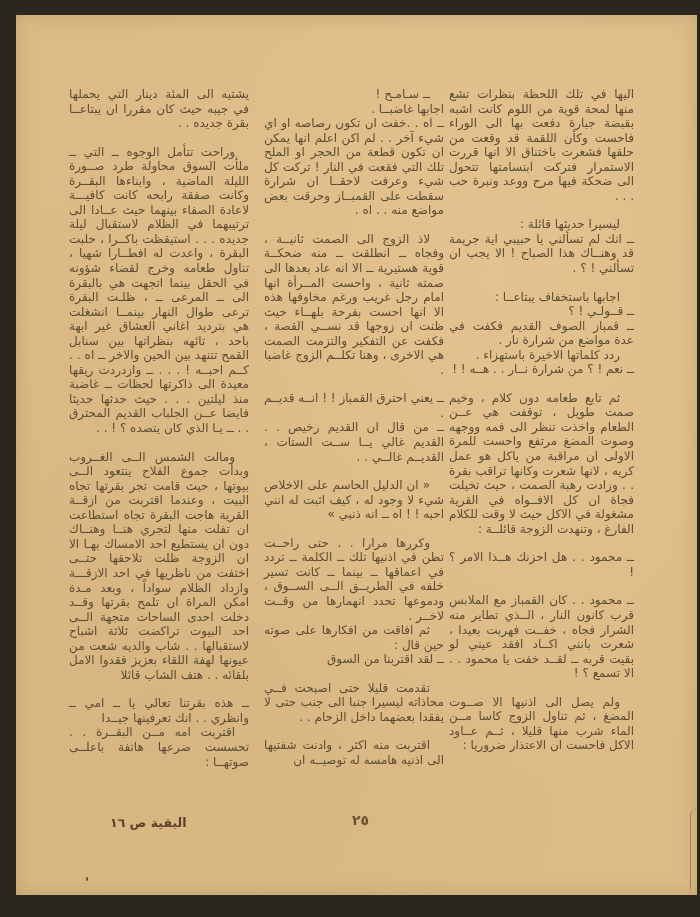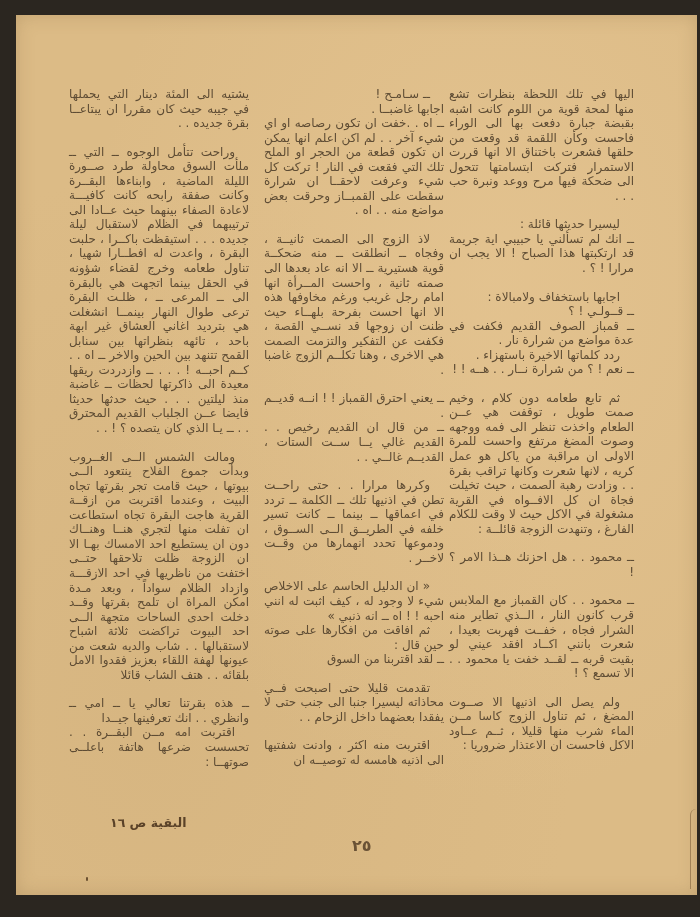--- a/index.html
+++ b/index.html
@@ -36,22 +36,22 @@
       color: #5e4c34;
       letter-spacing: 0.1px;
     }
     .col.c1 { left: 433px; width: 185px; }
     .col.c2 { left: 248px; width: 180px; }
     .col.c3 { left: 53px;  width: 180px; }
     .col p { margin: 0; }
     .col p.gap { margin-top: 14px; }
     .col p.indent { text-indent: 14px; }
     .page-number {
-      position: absolute; left: 336px; top: 821px;
-      font-size: 16px; font-weight: bold; color: #6a5235;
+      position: absolute; left: 336px; top: 797px;
+      font-size: 14px; font-weight: bold; color: #6a5235;
       direction: rtl;
     }
     .continued {
       position: absolute; left: 94px; top: 800px;
       font-size: 12.5px; font-weight: bold; color: #5a4228;
       direction: rtl;
       text-align: right;
     }
     .speck {
       position: absolute; left: 70px; top: 862px;
@@ -60,41 +60,41 @@
   </style>
 </head>
 <body>
 
 <div class="paper">
   <div class="fold"></div>
 
   <div class="col c1">
     <p>اليها في تلك اللحظة بنظرات تشع منها لمحة قوية من اللوم كانت اشبه بقبضة جبارة دفعت بها الى الوراء فاحست وكأن اللقمة قد وقعت من حلقها فشعرت باختناق الا انها قررت الاستمرار فتركت ابتسامتها تتحول الى ضحكة فيها مرح ووعد ونبرة حب . . .</p>
     <p class="gap indent">ليسيرا حديثها قائلة :</p>
-    <p>ــ انك لم تسألني يا حبيبي اية جريمة قد ارتكبتها هذا الصباح ! الا يجب ان مرارا ! ؟ .</p>
-    <p class="gap indent">اجابها باستخفاف ولامبالاة :</p>
+    <p>ــ انك لم تسألني يا حبيبي اية جريمة قد وهنــاك هذا الصباح ! الا يجب ان تسألني ! ؟ .</p>
+    <p class="gap indent">اجابها باستخفاف يبتاعــا :</p>
     <p>ــ قــولـي ! ؟</p>
     <p>ــ قمباز الصوف القديم فكفت في عدة مواضع من شرارة نار .</p>
     <p class="indent">ردد كلماتها الاخيرة باستهزاء .</p>
     <p>ــ نعم ! ؟ من شرارة نــار . . هــه ! !</p>
     <p class="gap indent">ثم تابع طعامه دون كلام ، وخيم صمت طويل ، توقفت هي عــن الطعام واخذت تنظر الى فمه ووجهه وصوت المضغ مرتفع واحست للمرة الاولى ان مراقبة من ياكل هو عمل كريه ، لانها شعرت وكانها تراقب بقرة . . وزادت رهبة الصمت ، حيث تخيلت فجاة ان كل الافــواه في القرية مشغولة في الاكل حيث لا وقت للكلام الفارغ ، وتنهدت الزوجة قائلــة :</p>
     <p class="gap">ــ محمود . . هل احزنك هــذا الامر ؟ !</p>
     <p class="gap">ــ محمود . . كان القمباز مع الملابس قرب كانون النار ، الــذي تطاير منه الشرار فجاه ، خفــت فهربت بعيدا ، شعرت بانني اكــاد افقد عيني لو بقيت قربه ــ لقــد خفت يا محمود . . الا تسمع ؟ !</p>
     <p class="gap indent">ولم يصل الى اذنيها الا صــوت المضغ ، ثم تناول الزوج كاسا مــن الماء شرب منها قليلا ، ثــم عــاود الاكل فاحست ان الاعتذار ضروريا :</p>
   </div>
 
   <div class="col c2">
     <p class="indent">ــ سـامـح !</p>
     <p>اجابها غاضبــا .</p>
     <p>ــ اه . .خفت ان تكون رصاصه او اي شيء آخر . . لم اكن اعلم انها يمكن ان تكون قطعة من الحجر او الملح تلك التي فقعت في النار ! تركت كل شيء وعرفت لاحقــا ان شرارة سقطت على القمبــاز وحرقت بعض مواضع منه . . اه .</p>
     <p class="gap indent">لاذ الزوج الى الصمت ثانيــة ، وفجاه ــ انطلقت ــ منه ضحكــة قوية هستيرية ــ الا انه عاد بعدها الى صمته ثانية ، واحست المــرأة انها امام رجل غريب ورغم مخاوفها هذه الا انها احست بفرحة بلهــاء حيث ظنت ان زوجها قد نســي القصة ، فكفت عن التفكير والتزمت الصمت هي الاخرى ، وهنا تكلــم الزوج غاضبا .</p>
     <p class="gap">ــ يعني احترق القمباز ! ! انــه قديــم .</p>
     <p>ــ من قال ان القديم رخيص . . القديم غالي يــا ســت الستات ، القديــم غالــي . .</p>
+    <p class="gap indent">« ان الدليل الحاسم على الاخلاص شيء لا وجود له ، كيف اثبت له انني احبه ! ! اه ــ انه ذنبي »</p>
     <p class="gap indent">وكررها مرارا . . حتى راحــت تطن في اذنيها تلك ــ الكلمة ــ تردد في اعماقها ــ بينما ــ كانت تسير خلفه في الطريــق الــى الســوق ، ودموعها تحدد انهمارها من وقــت لاخــر .</p>
-    <p class="gap indent">« ان الدليل الحاسم على الاخلاص شيء لا وجود له ، كيف اثبت له انني احبه ! ! اه ــ انه ذنبي »</p>
     <p class="indent">ثم افاقت من افكارها على صوته حين قال :</p>
     <p>ــ لقد اقتربنا من السوق</p>
     <p class="gap indent">تقدمت قليلا حتى اصبحت فــي محاذاته ليسيرا جنبا الى جنب حتى لا يفقدا بعضهما داخل الزحام . .</p>
     <p class="gap indent">اقتربت منه اكثر ، وادنت شفتيها الى اذنيه هامسه له توصيــه ان</p>
   </div>
 
   <div class="col c3">
     <p>يشتيه الى المئة دينار التي يحملها في جيبه حيث كان مقررا ان يبتاعــا بقرة جديده . .</p>
     <p class="gap indent">وراحت تتأمل الوجوه ــ التي ــ ملأت السوق محاولة طرد صــورة الليلة الماضية ، وابناءها البقــرة وكانت صفقة رابحه كانت كافيـــة لاعادة الصفاء بينهما حيث عــادا الى ترتيبهما في الظلام لاستقبال ليلة جديده . . . استيقظت باكــرا ، حلبت البقرة ، واعدت له افطــارا شهيا ، تناول طعامه وخرج لقضاء شؤونه في الحقل بينما اتجهت هي بالبقرة الى ــ المرعى ــ ، ظلـت البقرة ترعى طوال النهار بينمــا انشغلت هي بترديد اغاني العشاق غير ابهة باحد ، تائهه بنظراتها بين سنابل القمح تتنهد بين الحين والاخر ــ اه . . كــم احبــه ! . . . ــ وازدردت ريقها معيدة الى ذاكرتها لحظات ــ غاضبة منذ ليلتين . . . حيث حدثها حديثا فايضا عــن الجلباب القديم المحترق . . ــ يـا الذي كان يتصده ؟ ! . .</p>
     <p class="gap indent">ومالت الشمس الــى الغــروب وبدأت جموع الفلاح ينتعود الــى بيوتها ، حيث قامت تجر بقرتها تجاه البيت ، وعندما اقتربت من ازقــة القرية هاجت البقرة تجاه استطاعت ان تفلت منها لتجري هنــا وهنــاك دون ان يستطيع احد الامساك بهـا الا ان الزوجة ظلت تلاحقها حتــى اختفت من ناظريها في احد الازقـــة وازداد الظلام سواداً ، وبعد مـدة امكن المراة ان تلمح بقرتها وقــد دخلت احدى الساحات متجهة الــى احد البيوت تراكضت ثلاثة اشباح لاستقبالها . . شاب والديه شعت من عيونها لهفة اللقاء بعزيز فقدوا الامل بلقائه . . هتف الشاب قائلا</p>

